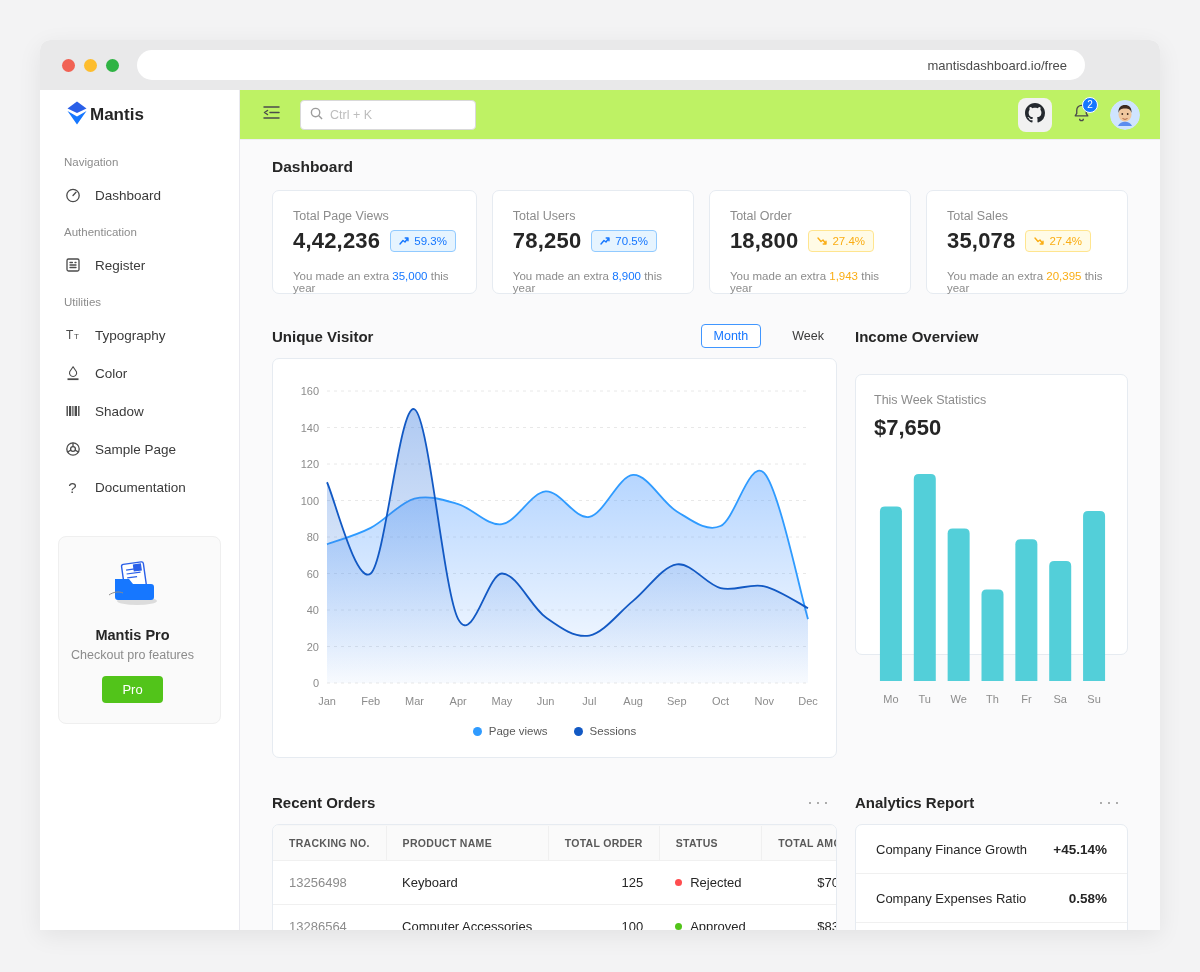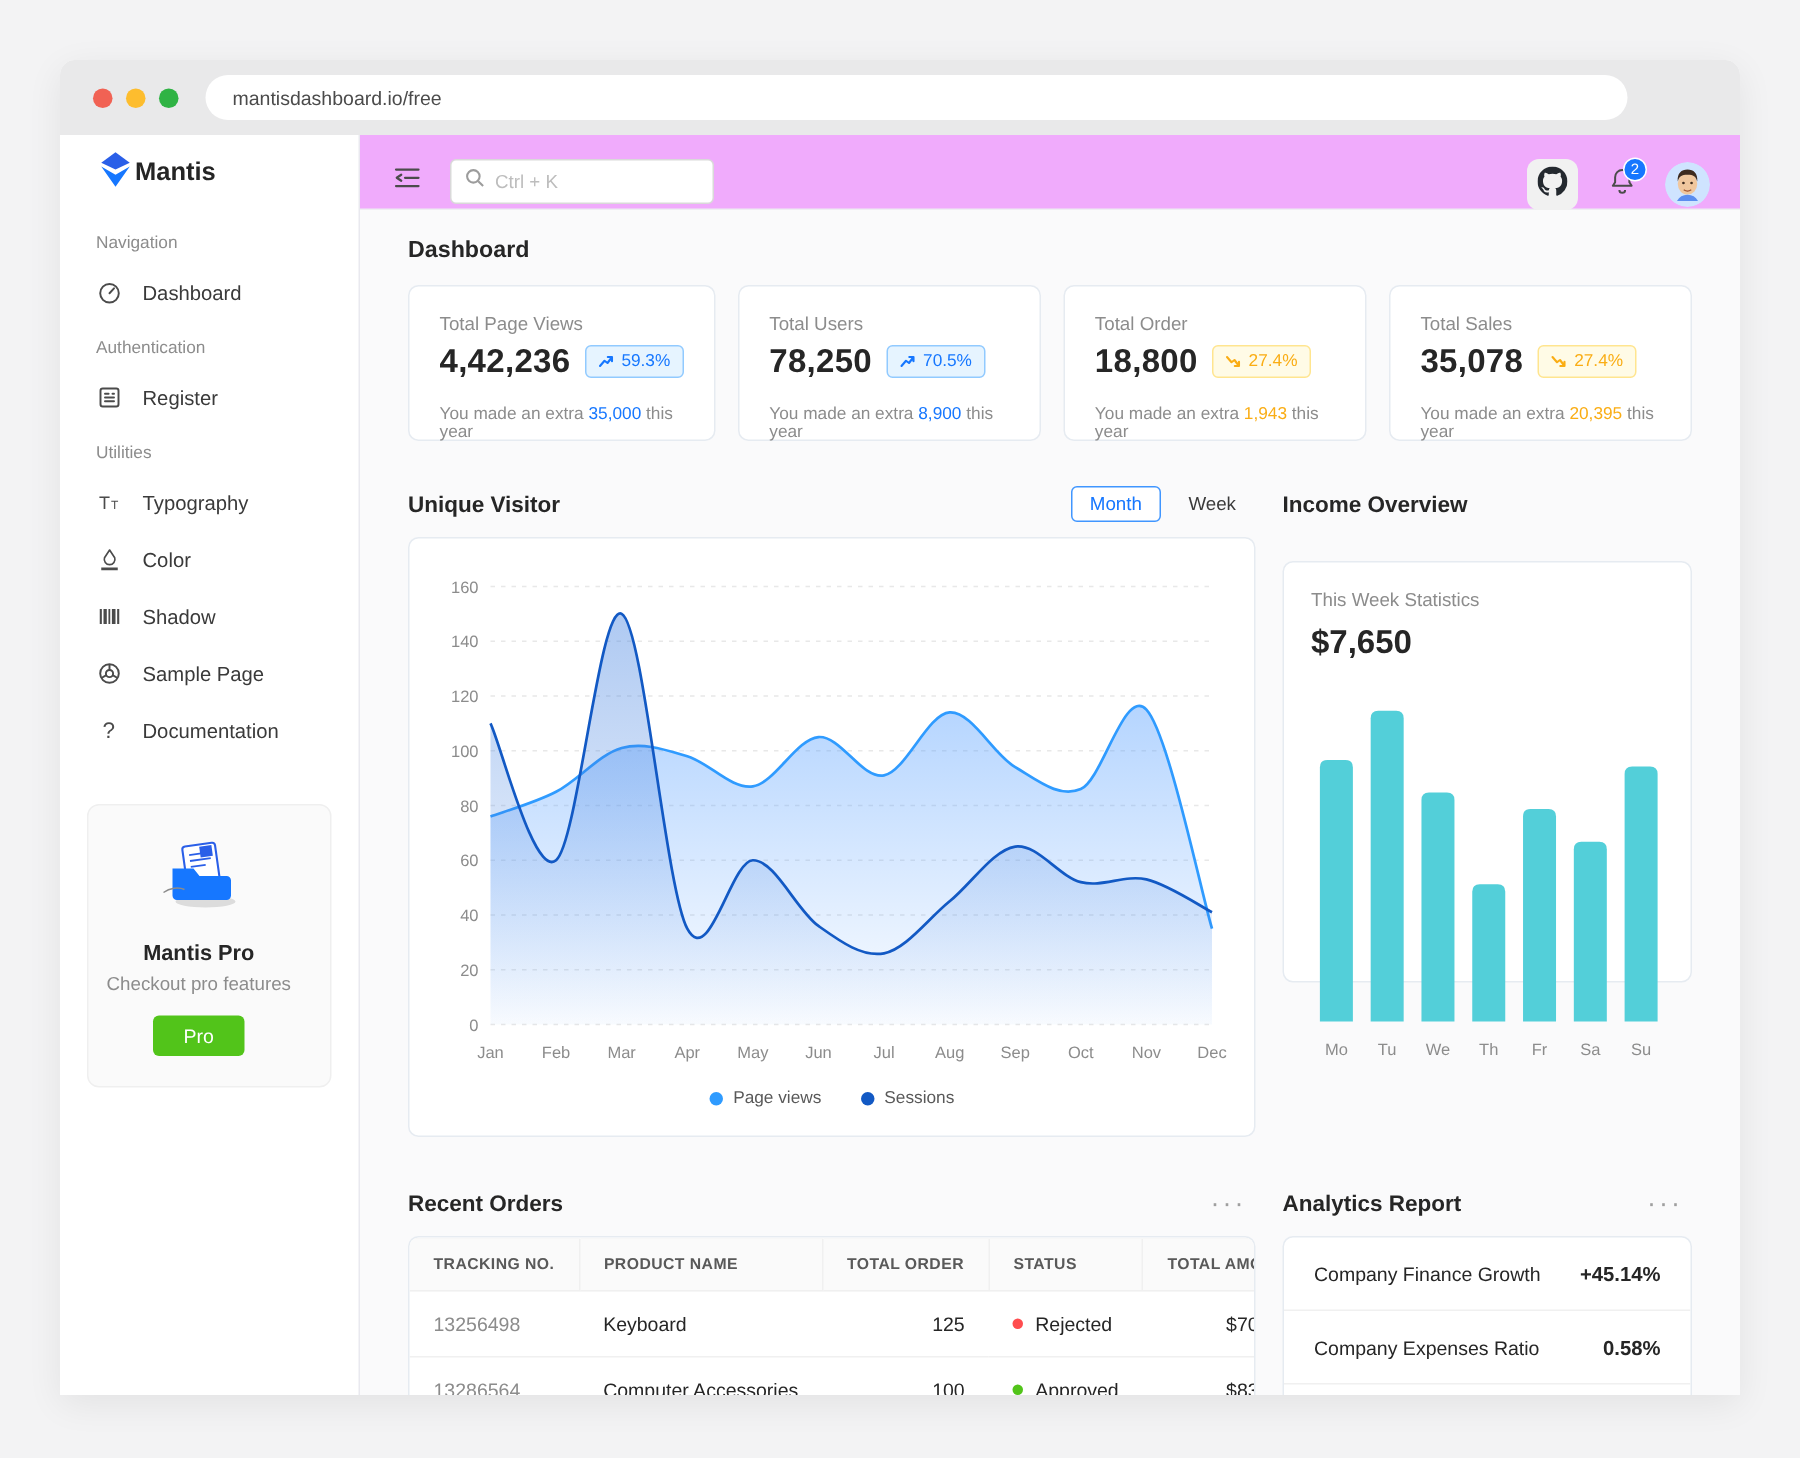--- a/index.html
+++ b/index.html
@@ -9,21 +9,21 @@
   .window { position:absolute; left:40px; top:40px; width:1120px; height:890px;
             background:#fff; border-radius:10px 10px 0 0; overflow:hidden;
             box-shadow:0 6px 24px rgba(0,0,0,.07); }
 
   
   .chrome { height:50px; background:#e9e9ea; display:flex; align-items:center; padding:0 35px 0 22px; }
   .dots { display:flex; gap:9px; margin-right:18px; }
   .dot { width:13px; height:13px; border-radius:50%; }
   .dot.r { background:#f16254; } .dot.y { background:#fdbd2e; } .dot.g { background:#2fb344; }
   .urlbar { flex:1; height:30px; background:#fff; border-radius:15px; display:flex; align-items:center;
-            padding:0 18px; font-size:13px; color:#4b4b4b; margin-right:40px; }
+            padding:0 18px; font-size:13px; color:#4b4b4b; margin-right:40px;justify-content:flex-end; }
 
   
   .app { display:flex; height:840px; }
   .sidebar { width:200px; background:#fff; border-right:1px solid #e9e9ef; flex-shrink:0; }
   .main { flex:1; display:flex; flex-direction:column; min-width:0; }
 
   
   .logo-row { height:50px; display:flex; align-items:center; padding-left:24px; }
   .logo-text { font-size:17px; font-weight:bold; color:#252525; }
   .nav { padding:4px 12px 0 12px; }
@@ -33,22 +33,22 @@
   .nav-item .nicon { width:17px; height:17px; display:flex; align-items:center; justify-content:center;
                      color:#4b4b4b; font-size:14px; flex-shrink:0; }
   .pro-card { margin:30px 18px 0 18px; background:#fafafa; border:1px solid #efefef; border-radius:8px;
               padding:18px 26px 20px 12px; text-align:center; }
   .pro-title { font-size:14.5px; font-weight:bold; margin-top:10px; }
   .pro-sub { font-size:12.5px; color:#8c8c8c; margin-top:5px; }
   .pro-btn { margin-top:14px; background:#52c41a; color:#fff; border:none; border-radius:4px;
              font-size:13px; padding:6px 20px; cursor:pointer; font-family:inherit; }
 
   
-  .app-header { height:50px; background:#f0abfc; border-bottom:1px solid #eeeef2; display:flex;
-                align-items:flex-start; padding:16px 20px 0 16px; gap:14px; }
+  .app-header { height:50px; background:#bef264; border-bottom:1px solid #eeeef2; display:flex;
+                align-items:center; padding:0 20px 0 16px; gap:14px; }
   .hbtn { width:30px; height:30px; display:flex; align-items:center; justify-content:center;
           border-radius:6px; cursor:pointer; color:#4b4b4b; }
   .searchbox { width:176px; height:30px; border:1px solid #d9d9d9; border-radius:4px; display:flex;
                align-items:center; padding:0 9px; gap:7px; background:#fff; }
   .searchbox input { border:none; outline:none; width:100%; font-size:12.5px; color:#262626;
                      font-family:inherit; background:transparent; }
   .searchbox input::placeholder { color:#bdbdbd; }
   .header-right { margin-left:auto; display:flex; align-items:center; gap:14px; }
   .gh-btn { width:34px; height:34px; background:#f1f1f1; border-radius:8px; display:flex;
             align-items:center; justify-content:center; cursor:pointer; }
@@ -72,21 +72,21 @@
   .stat-value { font-size:22px; font-weight:bold; letter-spacing:.2px; }
   .chip { display:inline-flex; align-items:center; gap:5px; font-size:11.5px; border-radius:4px;
           padding:2px 8px; line-height:16px; }
   .chip--blue { color:#1677ff; background:#e6f4ff; border:1px solid #91caff; }
   .chip--warn { color:#faad14; background:#fffbe6; border:1px solid #ffe58f; }
   .stat-extra { font-size:11.5px; color:#8c8c8c; margin-top:16px; }
   .stat-extra .hl-blue { color:#1677ff; } .stat-extra .hl-warn { color:#faad14; }
 
   .two-col { display:grid; grid-template-columns:565px 273px; gap:18px; margin-top:28px; align-items:start; }
   .col-head { display:flex; align-items:center; justify-content:space-between; height:28px; margin-bottom:8px; }
-  .toggle-group { display:flex; align-items:center; gap:5px; }
+  .toggle-group { display:flex; align-items:center; gap:18px; }
   .tbtn { font-size:12.5px; padding:4px 12px; border-radius:4px; cursor:pointer; font-family:inherit; }
   .tbtn--active { color:#1677ff; border:1px solid #4096ff; background:#fff; }
   .tbtn--plain { color:#3a3a3a; border:1px solid transparent; background:transparent; }
   .more-btn { color:#9f9f9f; font-size:18px; letter-spacing:2px; cursor:pointer; line-height:10px;
               padding:4px 6px; border-radius:4px; }
 
   .visitor-card { height:400px; padding:16px 18px 10px 18px; }
   .legend { display:flex; justify-content:center; gap:26px; margin-top:2px; }
   .legend-item { display:flex; align-items:center; gap:7px; font-size:11.5px; color:#595959; }
   .ldot { width:9px; height:9px; border-radius:50%; }

